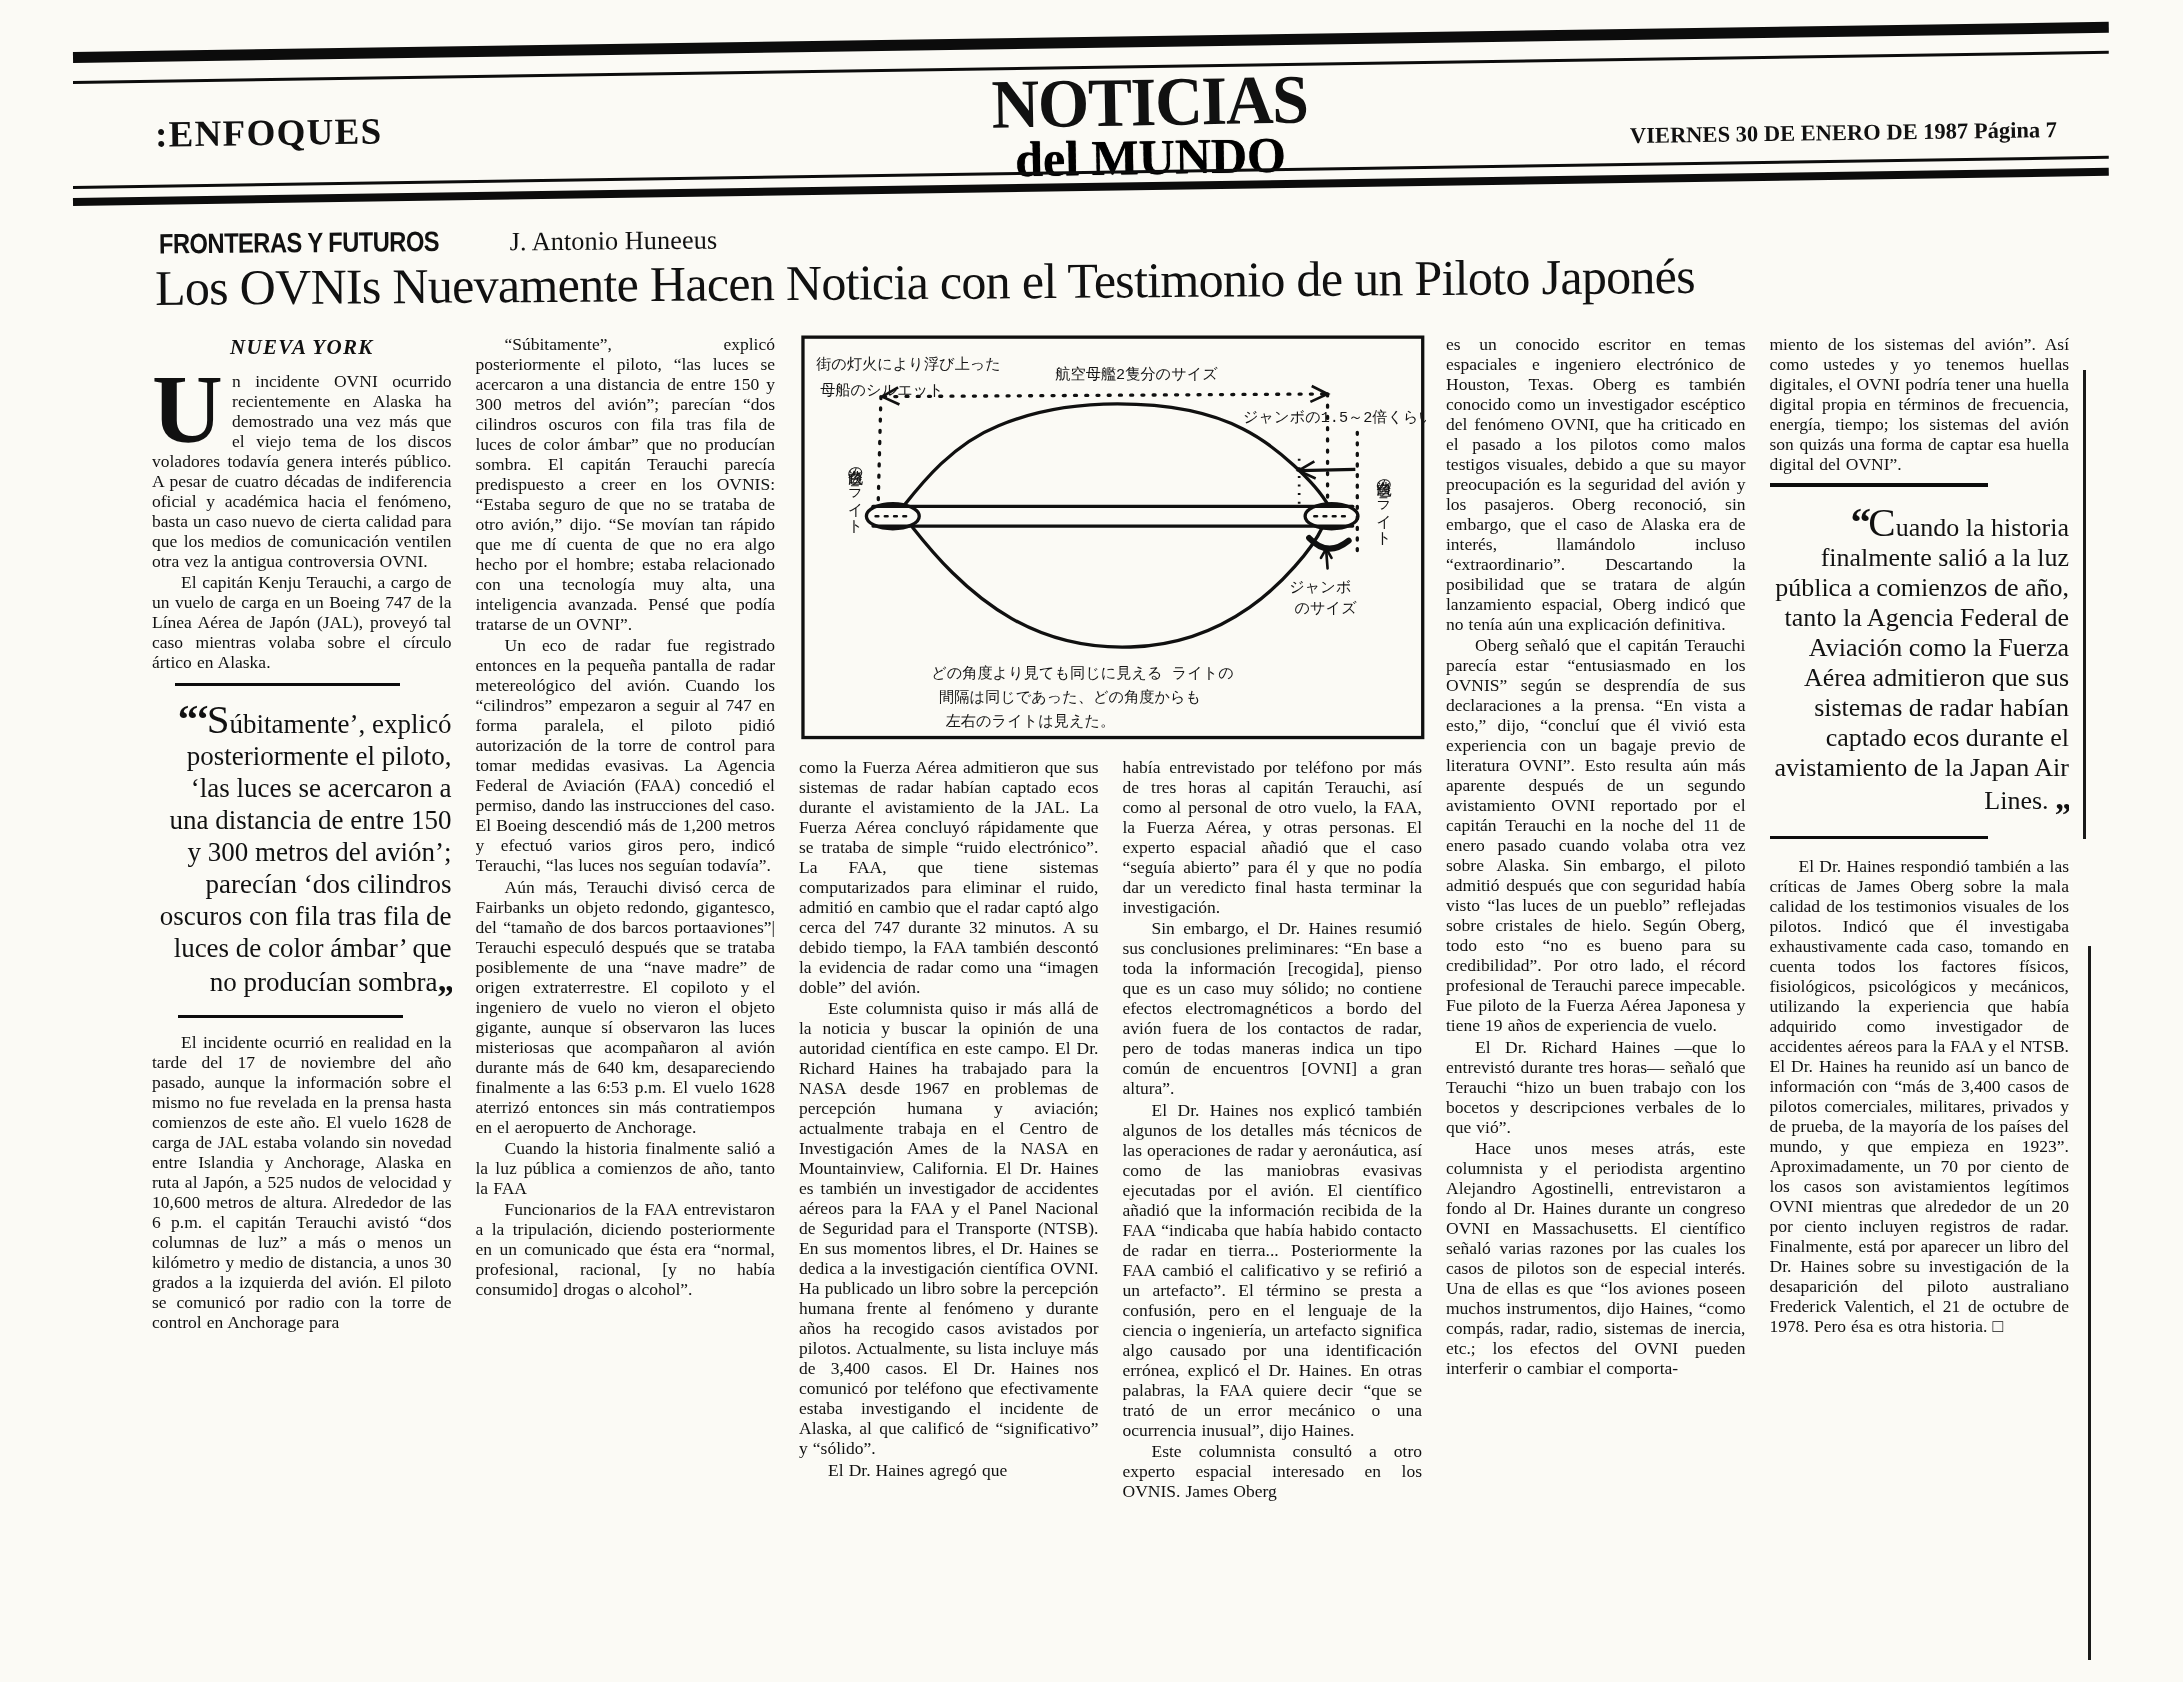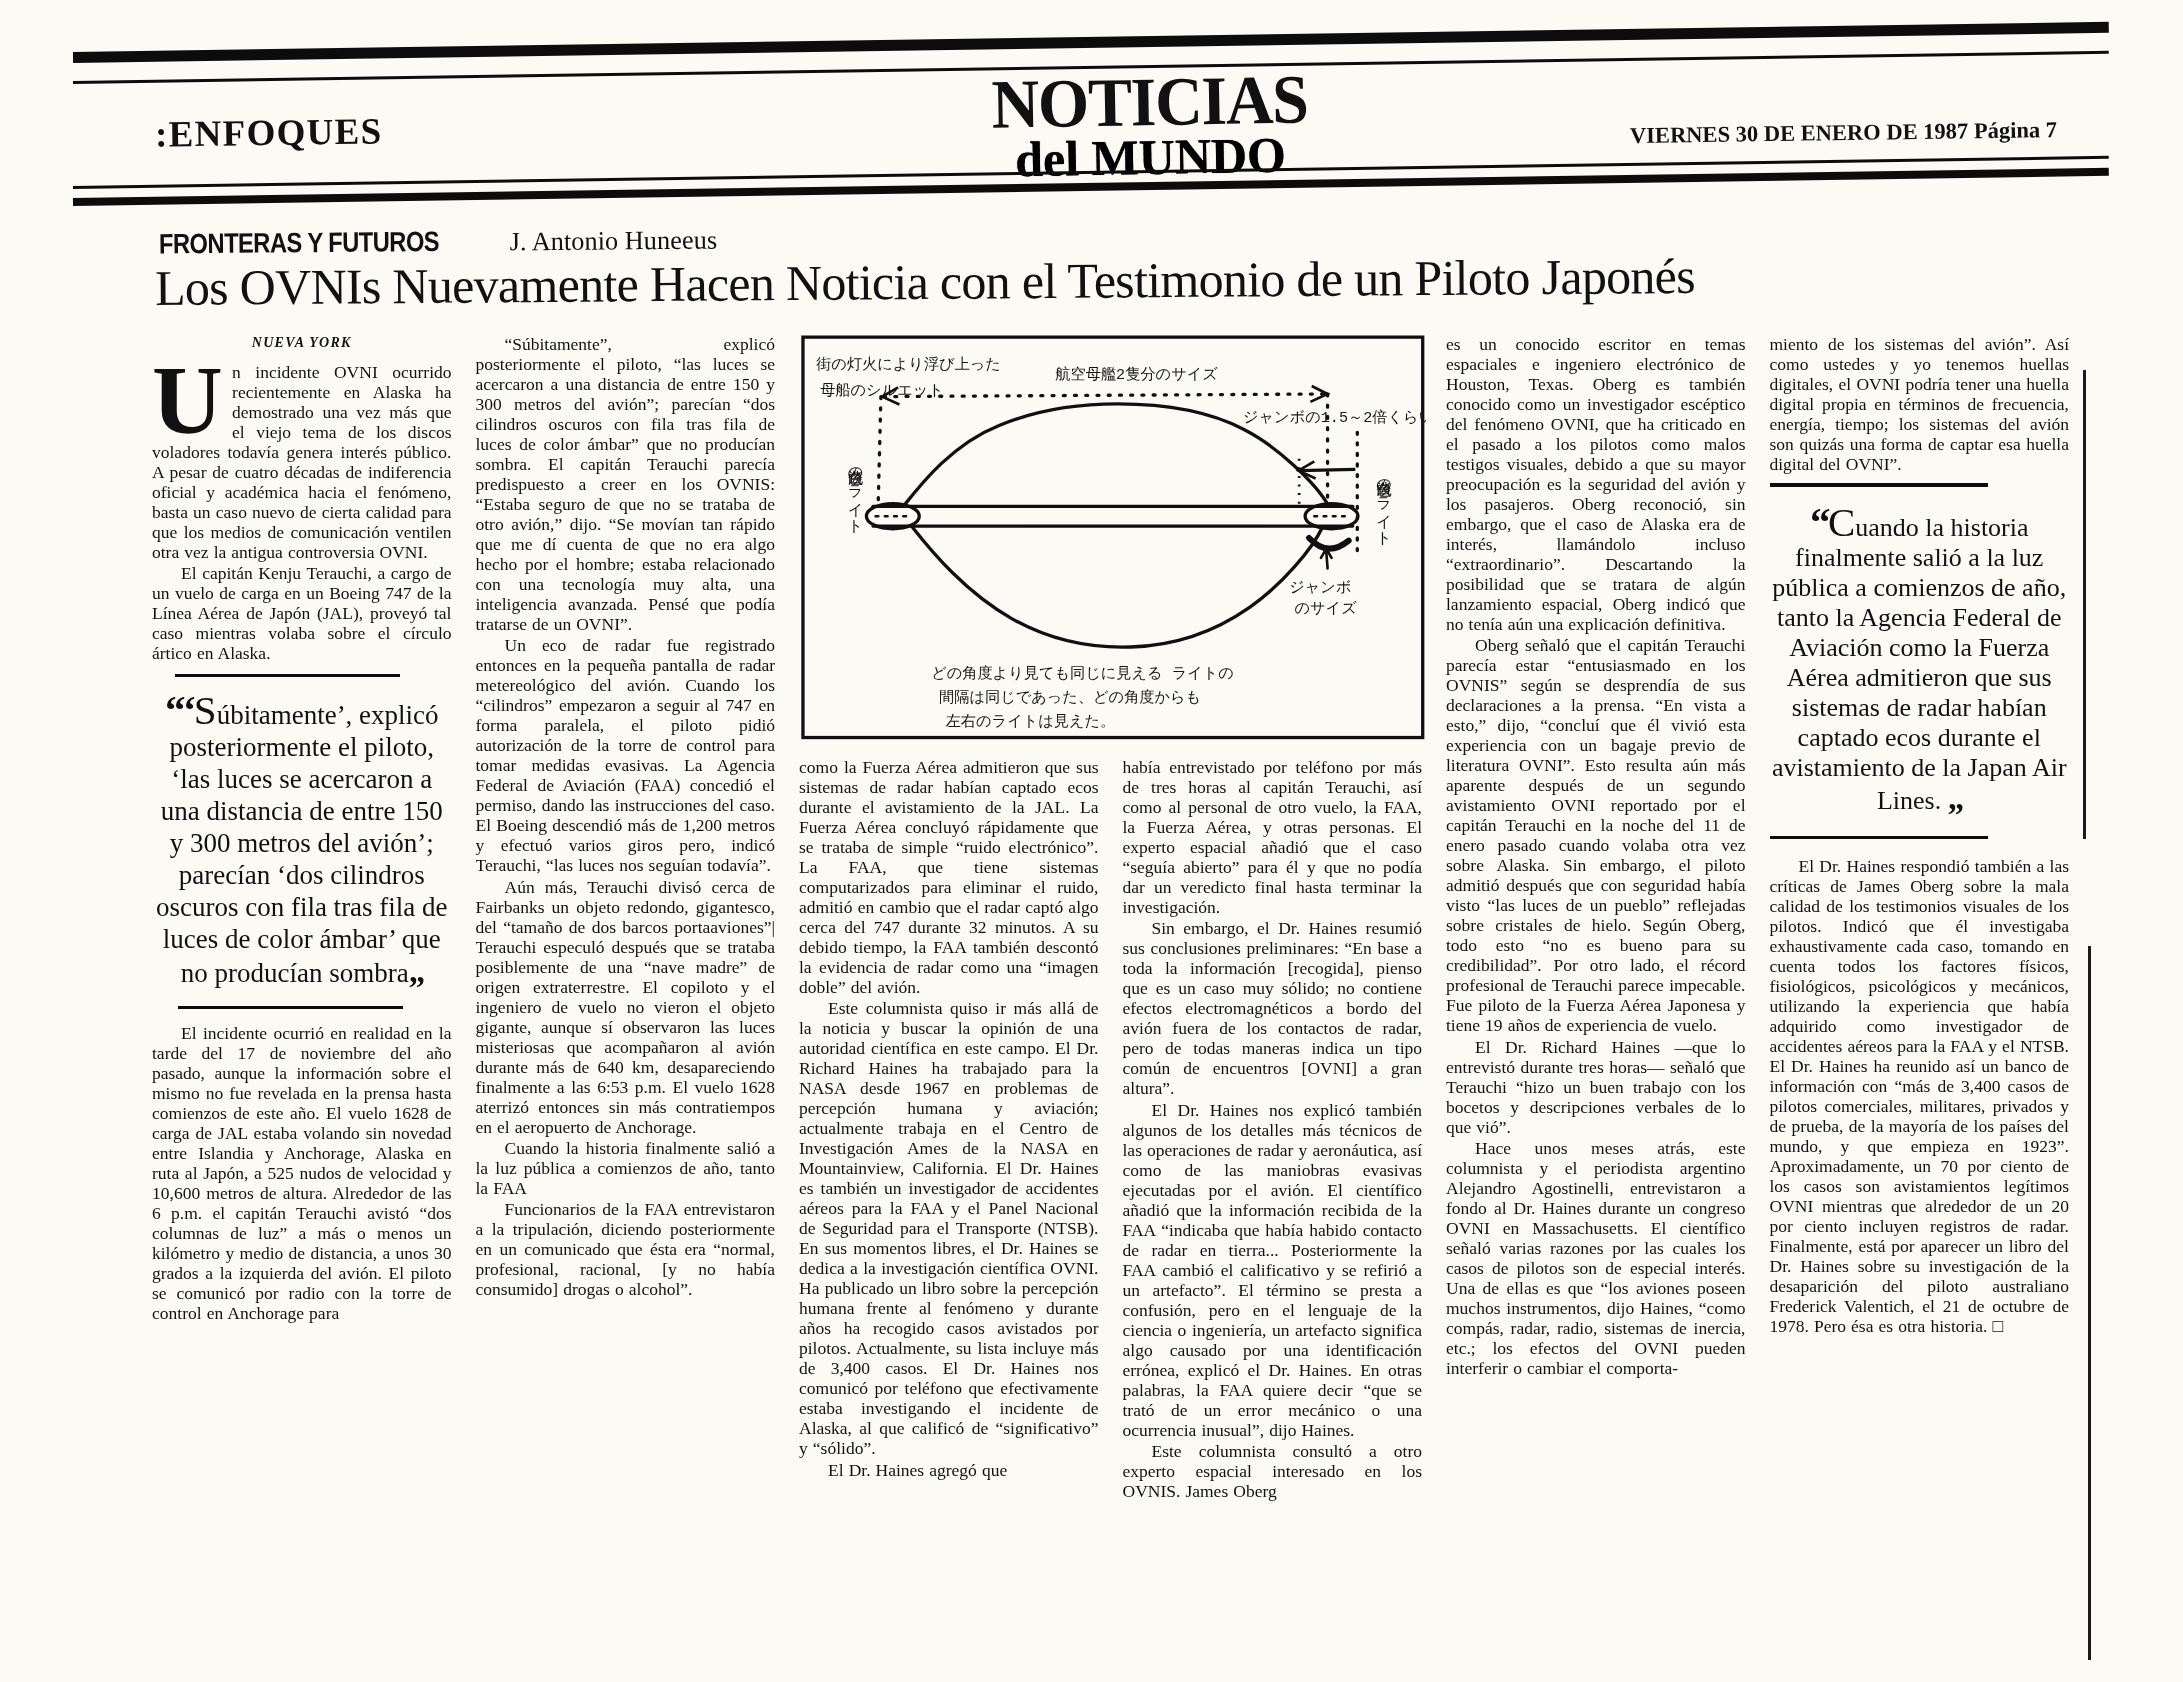--- a/index.html
+++ b/index.html
@@ -55,35 +55,35 @@
     overflow:hidden;
   }
   .col{position:relative;overflow:hidden;}
   .bodytext p{
     margin:0 0 1.3px 0;font-size:17.5px;line-height:20px;
     text-align:justify;word-spacing:0.7px;
   }
   .bodytext p.indent{text-indent:29px;}
   .dateline{
     text-align:center;font-weight:bold;font-style:italic;
-    font-size:14px;margin:1.3px 0 10.6px 0;letter-spacing:1.3px;
+    font-size:21px;margin:1.3px 0 10.6px 0;letter-spacing:1.3px;
   }
   .dropcap{
     float:left;font-size:98px;line-height:69px;font-weight:bold;
     padding:4px 9.3px 0 0;
   }
   .spacer{height:423px;}
 
   
   .pq-rule{height:3.3px;background:#0c0c0c;}
   .pq-rule.c1a{width:225px;margin:10.6px 0 17px 22.5px;}
   .pq-rule.c1b{width:225px;margin:17px 0 13.2px 26.4px;clear:both;}
   .pq-rule.c6a{width:218px;margin:9.3px 0 20px 0;}
   .pq-rule.c6b{width:218px;margin:20px 0 17px 0;}
-  .pullquote{font-size:27px;line-height:32px;text-align:center;}
+  .pullquote{font-size:27px;line-height:32px;text-align:right;}
   .pullquote .pq-open{font-size:41px;font-weight:bold;letter-spacing:-2.6px;}
   .pullquote .pq-cap{font-size:41px;font-weight:500;}
   .pullquote .pq-close{font-size:33px;font-weight:bold;letter-spacing:-2.6px;}
   .pullquote.small{font-size:26px;line-height:30px;}
 
   
   .figure{position:absolute;left:647px;top:-1.3px;width:629px;height:410px;font-family:Liberation Mono, monospace;}
   .figure svg{display:block;}
   .jp{font-size:23px;fill:#151515;}
   .jp.v{writing-mode:vertical-rl;}

